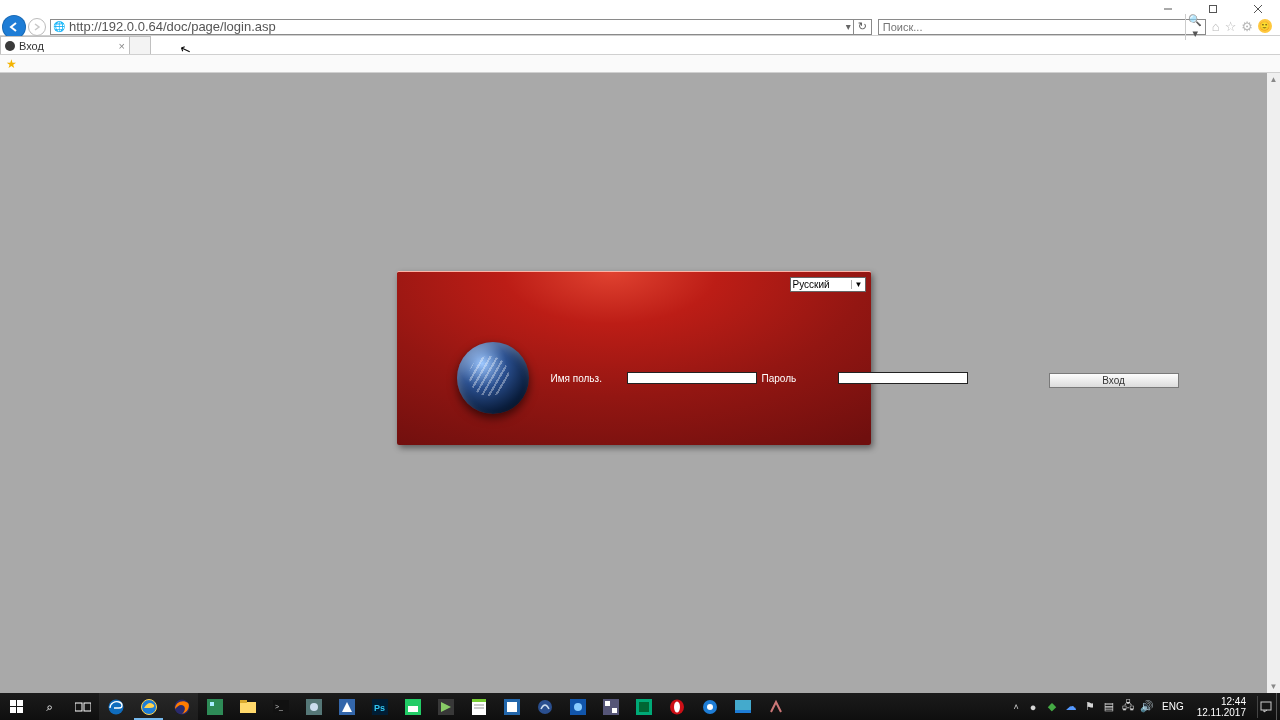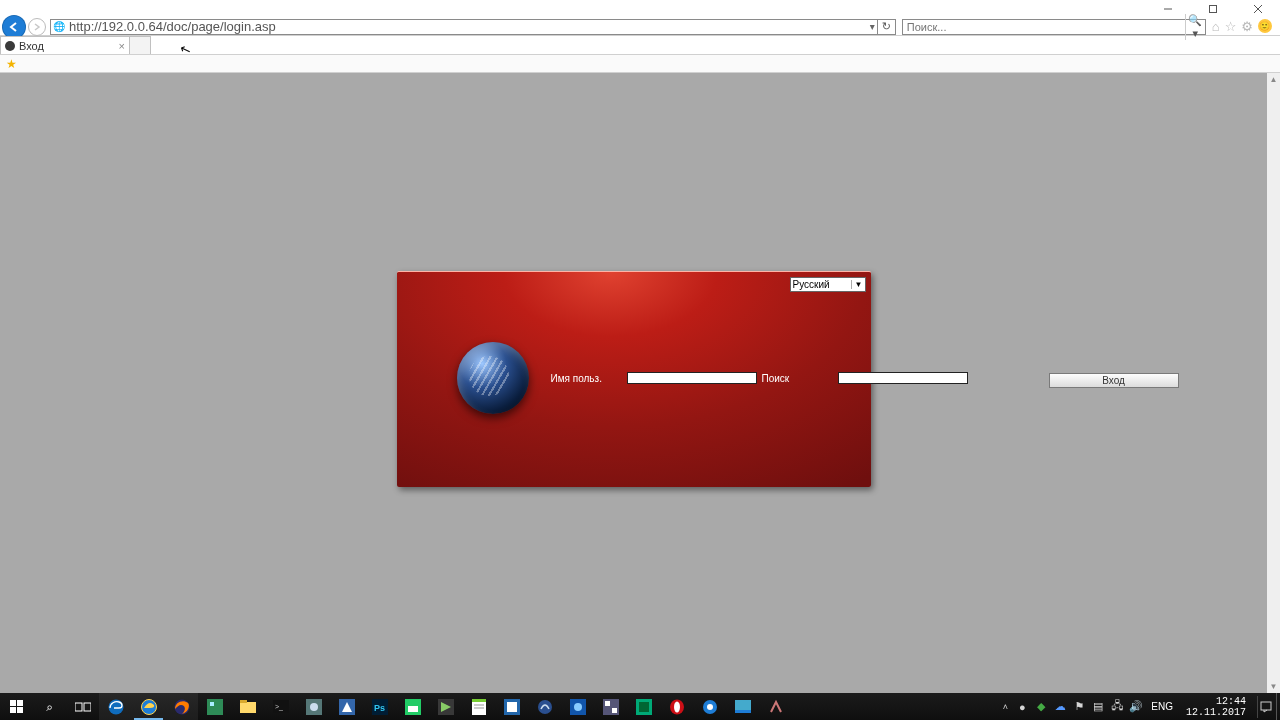--- a/index.html
+++ b/index.html
@@ -32,21 +32,21 @@
   }
   .url-icon { width: 14px; height: 14px; margin: 0 2px; font-size: 10px; color: #555; display: flex; align-items: center; justify-content: center;}
   .url-text { flex: 1; font-size: 13px; color: #555; line-height: 14px; white-space: nowrap; overflow: hidden;}
   .url-right { display: flex; align-items: center; padding-right: 2px; color: #666;}
   .url-right span { font-size: 10px; margin-left: 4px;}
   .refresh-box {
     width: 18px; height: 16px; border: 1px solid #8a8a8a; border-left: none; display: flex; align-items: center; justify-content: center;
     margin-left: -4px; margin-right: 6px; font-size: 11px; color: #555;
   }
   .search-bar {
-    width: 304px; height: 16px; border: 1px solid #8a8a8a; background: #fff; display: flex; align-items: center;
+    width: 328px; height: 16px; border: 1px solid #8a8a8a; background: #fff; display: flex; align-items: center;
   }
   .search-bar input { flex: 1; border: none; outline: none; font-size: 11px; padding: 0 4px; color: #777;}
   .search-mag { width: 20px; text-align: center; font-size: 11px; color: #555; border-left: 1px solid #ccc;}
   .ie-icons { display: flex; gap: 5px; margin: 0 6px; color: #b8b8b8; font-size: 13px;}
   .ie-smile { width: 14px; height: 14px; border-radius: 50%; background: #ffc83d; display: flex; align-items: center; justify-content: center; font-size: 9px;}
 
   
   .tabstrip { height: 19px; background: #fff; display: flex; align-items: flex-end; border-bottom: 1px solid #d0d0d0;}
   .tab {
     height: 18px; min-width: 130px; background: #fff; border: 1px solid #c0c0c0; border-bottom: none;
@@ -65,21 +65,21 @@
   .viewport-wrap { height: 620px; background: #fff; position: relative;}
   .viewport { position: absolute; left: 0; right: 13px; top: 0; bottom: 0; background: #a9a9a9; display: flex; align-items: flex-start; justify-content: center;}
   .vscroll { position: absolute; right: 0; top: 0; width: 13px; height: 100%; background: #efefef;}
   .vscroll .up, .vscroll .dn { height: 13px; background: #efefef; color: #888; font-size: 8px; display: flex; align-items: center; justify-content: center;}
   .vscroll .track { position: absolute; top: 13px; bottom: 13px; left: 0; right: 0;}
   .vscroll .dn { position: absolute; bottom: 0; left: 0; right: 0;}
 
   
   .login-stage { margin-top: 198px; }
   .login-card {
-    width: 474px; height: 216px; background: radial-gradient(ellipse 90% 120% at 45% 0%, #e04230 0%, #bc1d16 25%, #931612 60%, #6f0f0e 100%);
+    width: 474px; height: 174px; background: radial-gradient(ellipse 90% 120% at 45% 0%, #e04230 0%, #bc1d16 25%, #931612 60%, #6f0f0e 100%);
     box-shadow: 2px 3px 6px rgba(0,0,0,.45); position: relative; border-radius: 2px;
     border-top: 1px solid #ffb3a6;
   }
   .lang-select {
     position: absolute; top: 5px; right: 5px; width: 76px; height: 15px; background: #fff; border: 1px solid #666;
     font-size: 10px; display:flex; align-items:center; padding:0 2px;
   }
   .lang-select .dd { margin-left:auto; border-left:1px solid #aaa; padding-left:3px; font-size:8px;}
   .login-body { position:absolute; left:60px; top:70px; display:flex; align-items:center; gap:22px;}
   .orb { width: 72px; height: 72px; border-radius:50%; background: radial-gradient(circle at 35% 30%, #9ec8ff 0%, #2a4f8f 35%, #0a1e3e 70%, #000 100%); box-shadow: 0 4px 10px rgba(0,0,0,.6), inset 3px 6px 10px rgba(255,255,255,.25); position:relative;}
@@ -94,21 +94,21 @@
   
   .taskbar { height: 27px; background: linear-gradient(#1b1b1b,#0f0f0f); display:flex; align-items:center; position:relative;}
   .start { width:36px; height:27px; display:flex; align-items:center; justify-content:center;}
   .win-logo { display:grid; grid-template-columns:6px 6px; grid-template-rows:6px 6px; gap:1px;}
   .win-logo span { background:#fff;}
   .task-icon { width:33px; height:27px; display:flex; align-items:center; justify-content:center; position:relative;}
   .task-icon.active::after{content:""; position:absolute; left:2px; right:2px; bottom:0; height:2px; background:#76b9ed;}
   .task-icon.running { background: rgba(255,255,255,.06);}
   .tray { position:absolute; right:0; top:0; bottom:0; display:flex; align-items:center; gap:3px; padding-right:0;}
   .tray-ico { width:16px; height:16px; display:flex; align-items:center; justify-content:center; color:#d5d5d5; font-size:11px;}
-  .clock { color:#fff; font-size:10px; line-height:11px; text-align:right; padding:0 6px;font-family:Liberation Mono, monospace;}
+  .clock { color:#fff; font-size:10px; line-height:11px; text-align:right; padding:0 6px;}
   .notif { width:16px; height:22px; border-left:1px solid #444; margin-left:2px; display:flex;align-items:center;justify-content:center;}
   .chevup { width:12px; color:#ccc; font-size:9px; text-align:center;}
   .lang { color:#fff; font-size:10px; padding:0 4px;}
   
   svg { display:block; }
 </style>
 </head>
 <body>
 
 <div class="titlebar">
@@ -186,21 +186,21 @@
           <span class="dd">▼</span>
         </div>
         <div class="login-body">
           <div class="orb"></div>
           <div class="login-form">
             <div class="frow">
               <span class="flabel">Имя польз.</span>
               <input class="finput" value="" style="">
             </div>
             <div class="frow">
-              <span class="flabel">Поиск</span>
+              <span class="flabel">Пароль</span>
               <input class="finput" type="password" value="" style="">
             </div>
             <div class="fbutton">
               <span>Вход</span>
             </div>
           </div>
         </div>
       </div>
     </div>
   </div>

